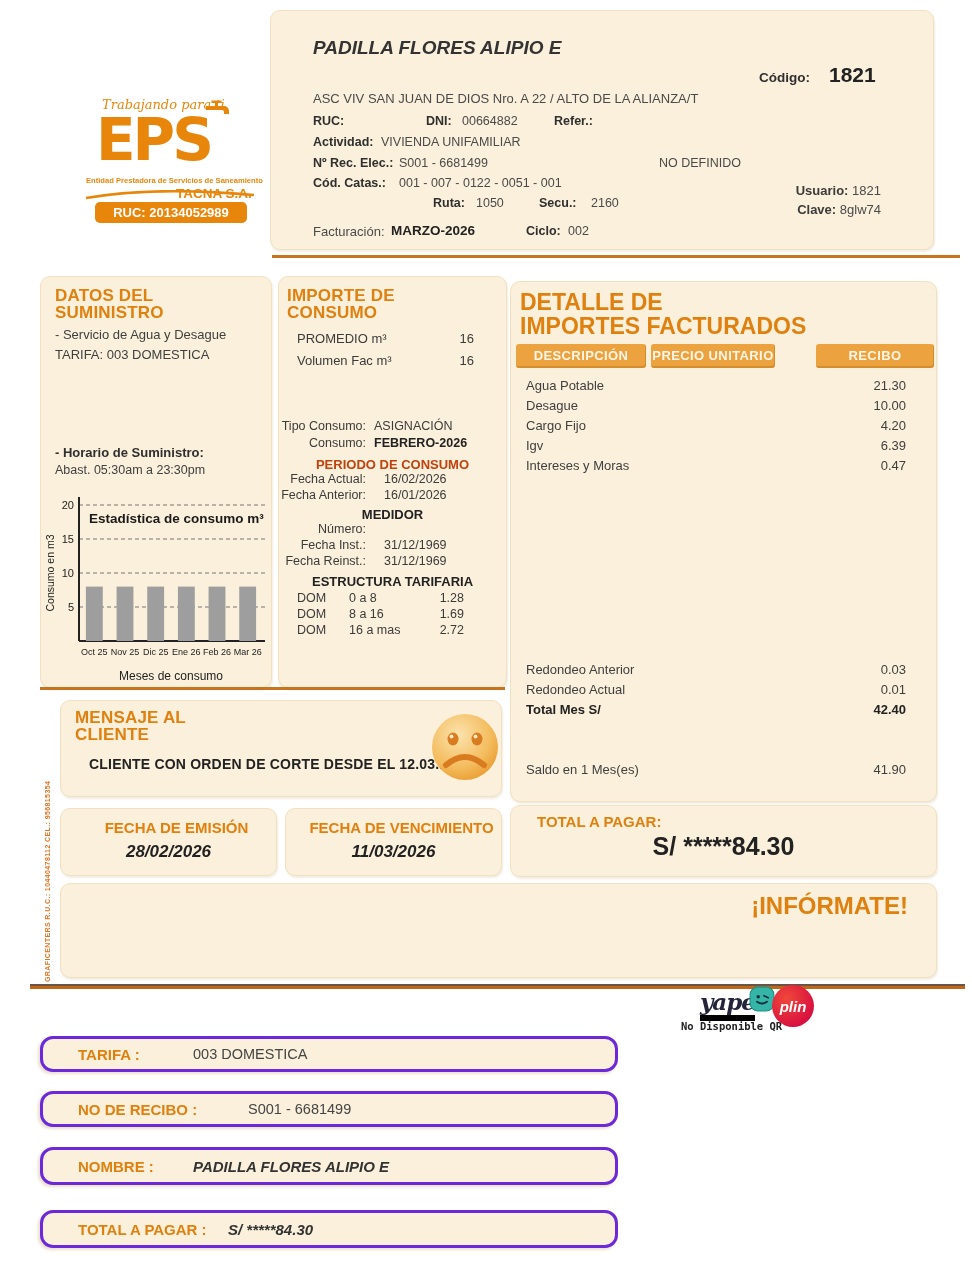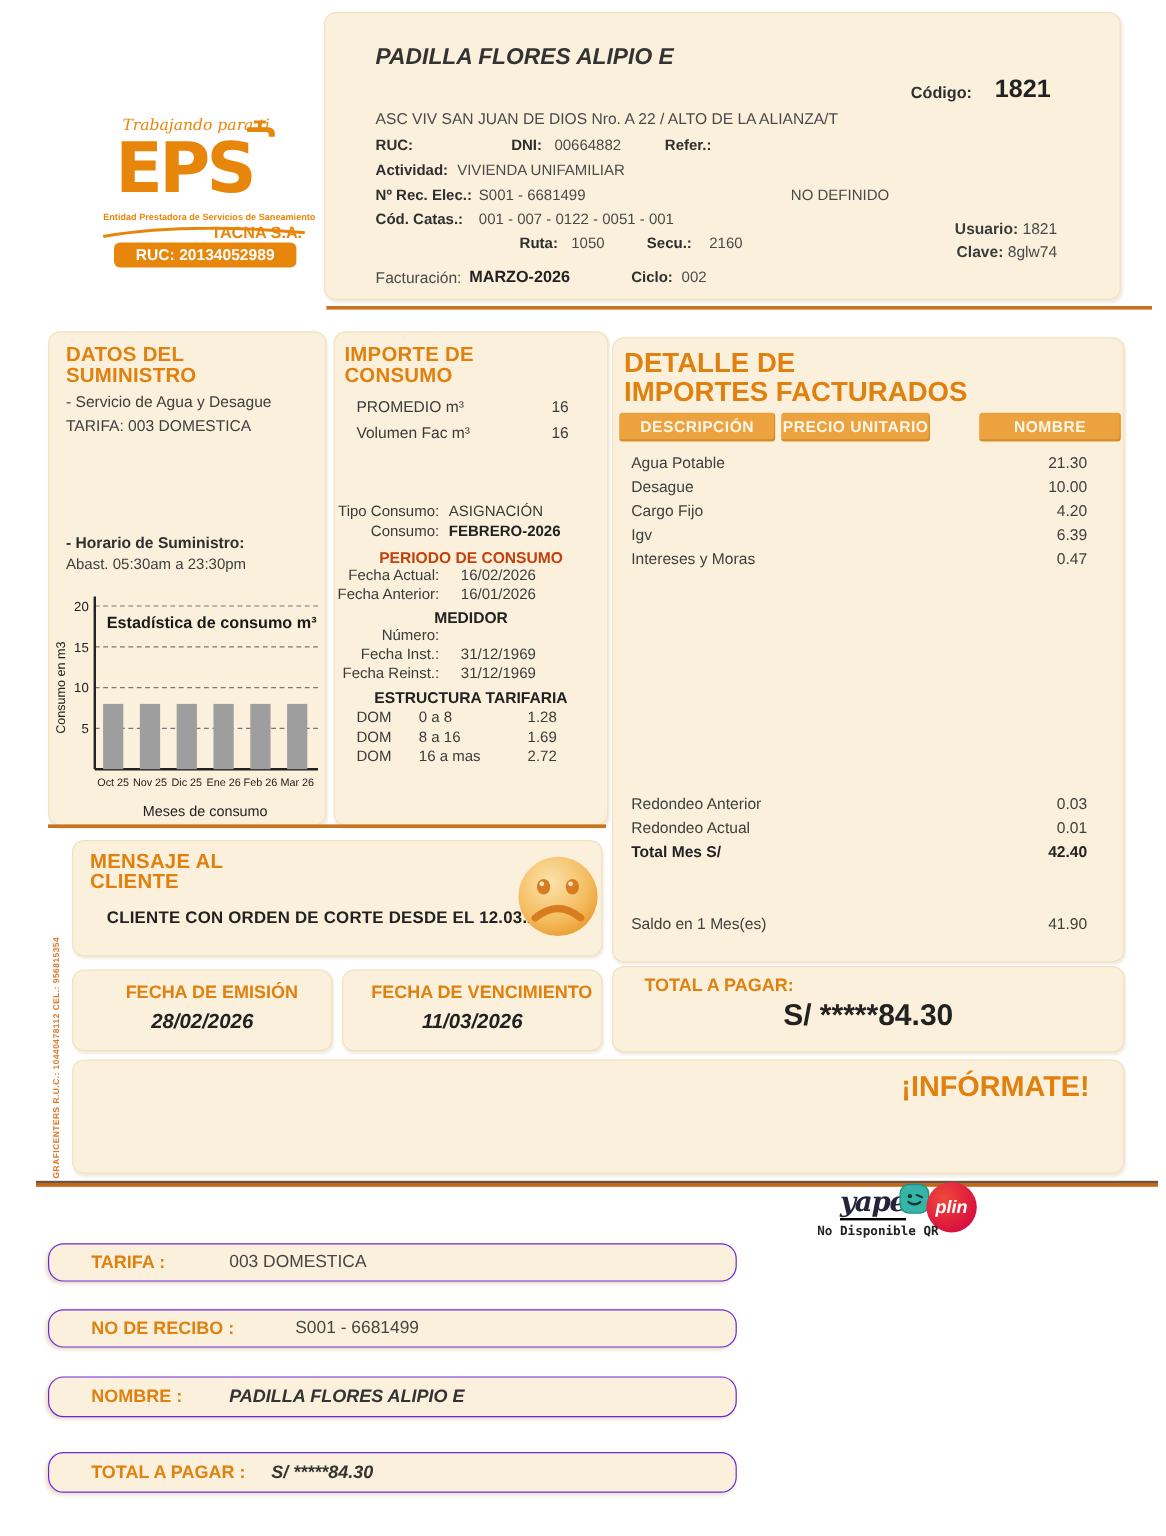--- a/index.html
+++ b/index.html
@@ -15,37 +15,37 @@
   .sec-title{color:#e0800f;font-weight:bold;font-size:17px;line-height:1.02;letter-spacing:.2px;}
   .big-title{color:#e0800f;font-weight:bold;font-size:23px;line-height:1.06;}
   .lbl{font-weight:bold;font-size:12.5px;color:#2f2f2f;white-space:nowrap;}
   .val{font-size:12.5px;color:#4a4a4a;white-space:nowrap;}
   .chip{position:absolute;height:24px;background:#eca33f;border-radius:3px;color:#fdf6e8;
         font-weight:bold;font-size:13px;text-align:center;line-height:24px;
         box-shadow:inset -1px -2px 0 rgba(170,100,10,.35);letter-spacing:.4px;}
   .trow-label{position:absolute;left:15px;font-size:13px;color:#3f3f3f;white-space:nowrap;}
   .trow-val{position:absolute;right:30px;font-size:13px;color:#3f3f3f;white-space:nowrap;}
   .foot-row{position:absolute;left:40px;width:572px;background:#faf0db;border-radius:13px;
-            border:1px solid #6d28d9;box-shadow:-2px 2px 3px rgba(190,160,110,.35);}
+            border:3px solid #6d28d9;box-shadow:-2px 2px 3px rgba(190,160,110,.35);}
   .foot-label{position:absolute;left:35px;top:50%;transform:translateY(-50%);
               color:#e0800f;font-weight:bold;font-size:15px;white-space:nowrap;}
   .foot-val{position:absolute;left:160px;top:50%;transform:translateY(-50%);
             font-size:14.5px;color:#454545;white-space:nowrap;}
   .date-box{position:absolute;background:#faf0db;border:1px solid #f2e1c0;border-radius:10px;
             box-shadow:1px 2px 2px rgba(180,150,100,.18);text-align:center;}
   .divider-orange{position:absolute;height:3px;background:#c8731e;}
   #vertical-credit{position:absolute;left:44px;top:982px;transform:rotate(-90deg);
                    transform-origin:0 0;font-size:7px;font-weight:bold;color:#e07425;
                    white-space:nowrap;letter-spacing:.4px;}
   .plin-circle{position:absolute;width:42px;height:42px;border-radius:50%;
                background:radial-gradient(circle at 35% 32%,#f0483a,#d80f3f 75%);
                display:flex;align-items:center;justify-content:center;}
   .plin-circle span{color:#fff;font-weight:bold;font-style:italic;font-size:15px;}
   .yape-word{font-family:"DejaVu Serif",serif;font-style:italic;font-weight:bold;
-             font-size:23px;color:#23233a;letter-spacing:-1px;border-bottom:2px solid #000000;
+             font-size:23px;color:#23233a;letter-spacing:-1px;border-bottom:6px solid #000000;
              padding-bottom:0px;line-height:1;}
   .mono-note{font-family:"DejaVu Sans Mono",monospace;font-size:10.5px;font-weight:bold;color:#222;}
 </style>
 </head>
 <body>
 
 <div id="page">
 
   <div class="abs" style="left:84px;top:94px;width:178px;">
     <div class="abs i" style="left:18px;top:3px;font-size:13px;color:#e8860c;font-family:'DejaVu Serif',serif;">Trabajando para ti</div>
@@ -185,21 +185,21 @@
   </div>
   <div class="divider-orange" style="left:40px;top:687px;width:465px;height:2.5px;"></div>
 
   <div class="panel" style="left:510px;top:281px;width:425px;height:519px;">
     <div class="abs big-title" style="left:9px;top:8px;">
       <div>DETALLE DE</div>
       <div>IMPORTES FACTURADOS</div>
     </div>
     <div class="chip" style="left:5px;top:62px;width:130px;">DESCRIPCIÓN</div>
     <div class="chip" style="left:140px;top:62px;width:124px;">PRECIO UNITARIO</div>
-    <div class="chip" style="left:305px;top:62px;width:118px;">NOMBRE</div>
+    <div class="chip" style="left:305px;top:62px;width:118px;">RECIBO</div>
 
     <div class="trow-label" style="top:96px;">Agua Potable</div>
     <div class="trow-val" style="top:96px;">21.30</div>
     <div class="trow-label" style="top:116px;">Desague</div>
     <div class="trow-val" style="top:116px;">10.00</div>
     <div class="trow-label" style="top:136px;">Cargo Fijo</div>
     <div class="trow-val" style="top:136px;">4.20</div>
     <div class="trow-label" style="top:156px;">Igv</div>
     <div class="trow-val" style="top:156px;">6.39</div>
     <div class="trow-label" style="top:176px;">Intereses y Moras</div>

